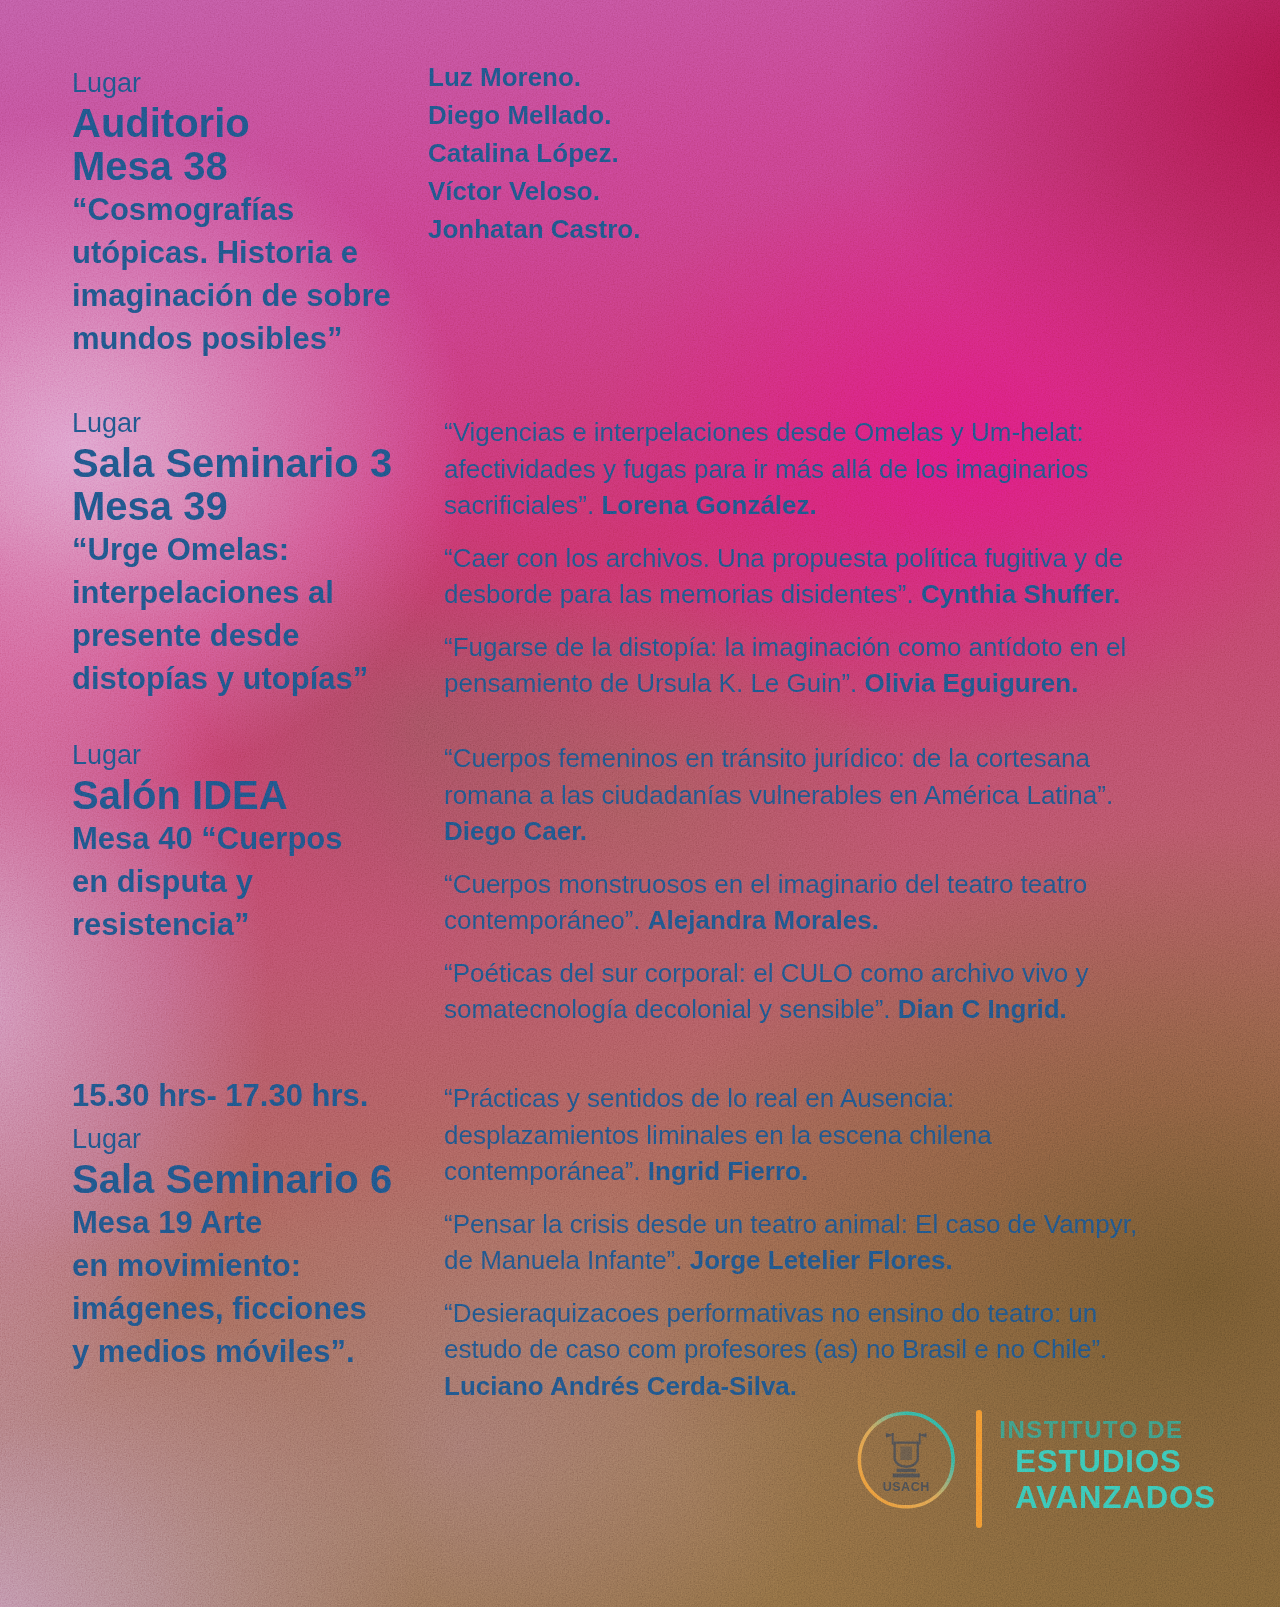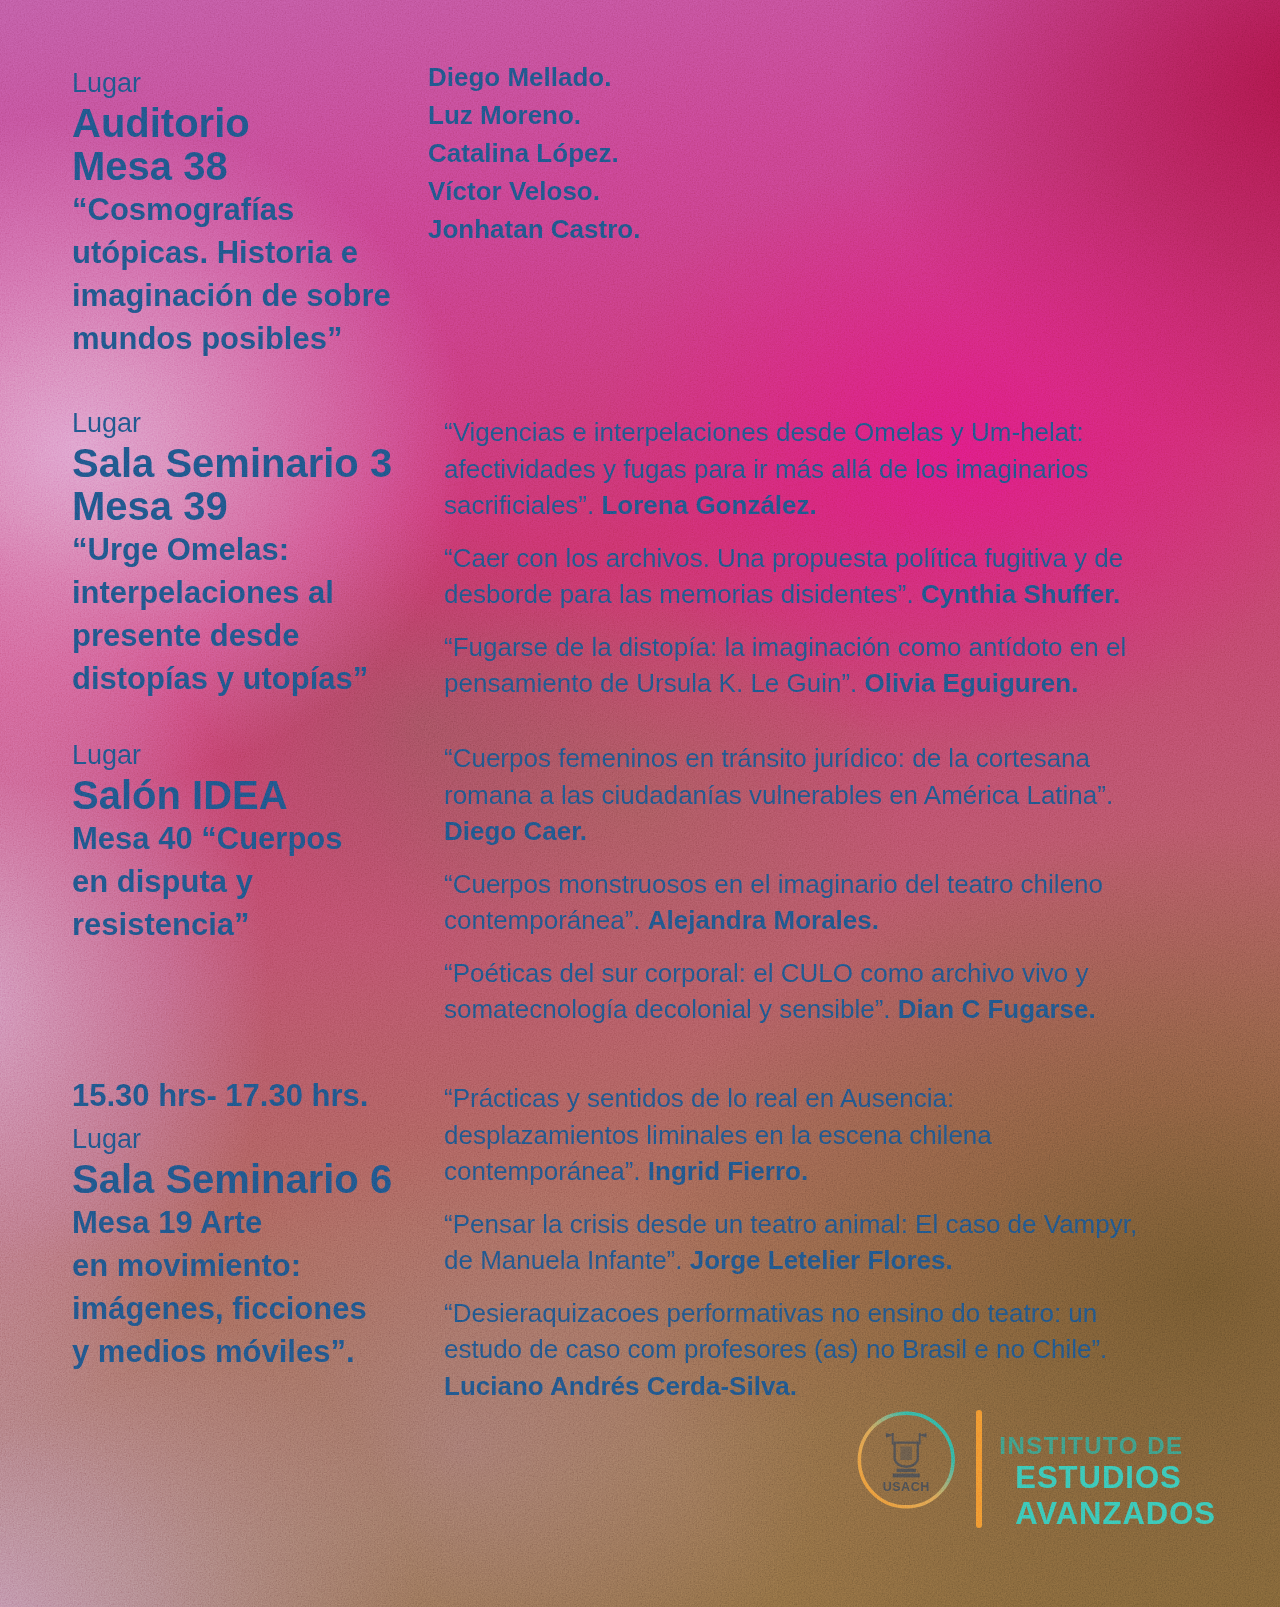--- a/index.html
+++ b/index.html
@@ -40,43 +40,43 @@
   #sec2-left{top:404px;}
   #sec2-right{top:398px;}
   #sec3-left{top:736px; width:340px;}
   #sec3-right{top:724px;}
   #sec4-left{top:1074px;}
   #sec4-right{top:1064px;}
   .logo{position:absolute; left:856px; top:1402px; width:360px; height:150px; display:flex; align-items:flex-start;}
   .logo-circle{width:104px; height:104px; margin-top:6px;}
   .logo-bar{width:6px; height:118px; background:#ee8a2c; border-radius:3px; margin-left:20px; margin-top:8px;}
   .logo-text{margin-left:17px; margin-top:14px;}
-  .inst-small{font-size:24px; font-weight:700; letter-spacing:1.5px; color:#2aa08e; opacity:.8; line-height:28px;margin-top:16px;}
+  .inst-small{font-size:24px; font-weight:700; letter-spacing:1.5px; color:#2aa08e; opacity:.8; line-height:28px;}
   .inst-big{font-size:31px; font-weight:700; letter-spacing:1px; color:#35c0ae; line-height:36px;margin-left:16px;}
   .crest-label{font-size:13px; font-weight:700; fill:#3a4350; opacity:.85; letter-spacing:.5px;}
 </style>
 </head>
 <body>
 
 <div class="poster">
   <div class="content">
 
     <div class="left-col" id="sec1-left">
       <div class="lugar">Lugar</div>
       <div class="hline">Auditorio</div>
       <div class="hline">Mesa 38</div>
       <div class="mtitle">“Cosmografías
 utópicas. Historia e
 imaginación de sobre
 mundos posibles”</div>
     </div>
     <div class="right-col" id="sec1-right">
 
-    <p class="name">Diego Mellado.</p>
-        <p class="name">Luz Moreno.</p>
+    <p class="name">Luz Moreno.</p>
+        <p class="name">Diego Mellado.</p>
         <p class="name">Catalina López.</p>
         <p class="name">Víctor Veloso.</p>
         <p class="name">Jonhatan Castro.</p>
       </div>
 
     <div class="left-col" id="sec2-left">
       <div class="lugar">Lugar</div>
       <div class="hline">Sala Seminario 3</div>
       <div class="hline">Mesa  39</div>
       <div class="mtitle">“Urge Omelas:
@@ -97,23 +97,23 @@
       <div class="lugar">Lugar</div>
       <div class="hline">Salón IDEA</div>
       <div class="mtitle">Mesa  40 “Cuerpos
 en disputa y
 resistencia”</div>
     </div>
     <div class="right-col" id="sec3-right">
 
         <p class="paper"><span>“Cuerpos femeninos en tránsito jurídico: de la cortesana romana a las ciudadanías vulnerables en América Latina”. </span><span class="author">Diego Caer.</span></p>
 
-        <p class="paper"><span>“Cuerpos monstruosos en el imaginario del teatro chileno contemporánea”. </span><span class="author">Alejandra Morales.</span></p>
+        <p class="paper"><span>“Cuerpos monstruosos en el imaginario del teatro teatro contemporáneo”. </span><span class="author">Alejandra Morales.</span></p>
 
-        <p class="paper"><span>“Poéticas del sur corporal: el CULO como archivo vivo y somatecnología decolonial y sensible”. </span><span class="author">Dian C Fugarse.</span></p>
+        <p class="paper"><span>“Poéticas del sur corporal: el CULO como archivo vivo y somatecnología decolonial y sensible”. </span><span class="author">Dian C Ingrid.</span></p>
       </div>
 
     <div class="left-col" id="sec4-left">
       <div class="time">15.30 hrs- 17.30 hrs.</div>
       <div class="lugar">Lugar</div>
       <div class="hline">Sala Seminario 6</div>
       <div class="mtitle">Mesa 19 Arte
 en movimiento:
 imágenes, ficciones
 y medios móviles”.</div>

